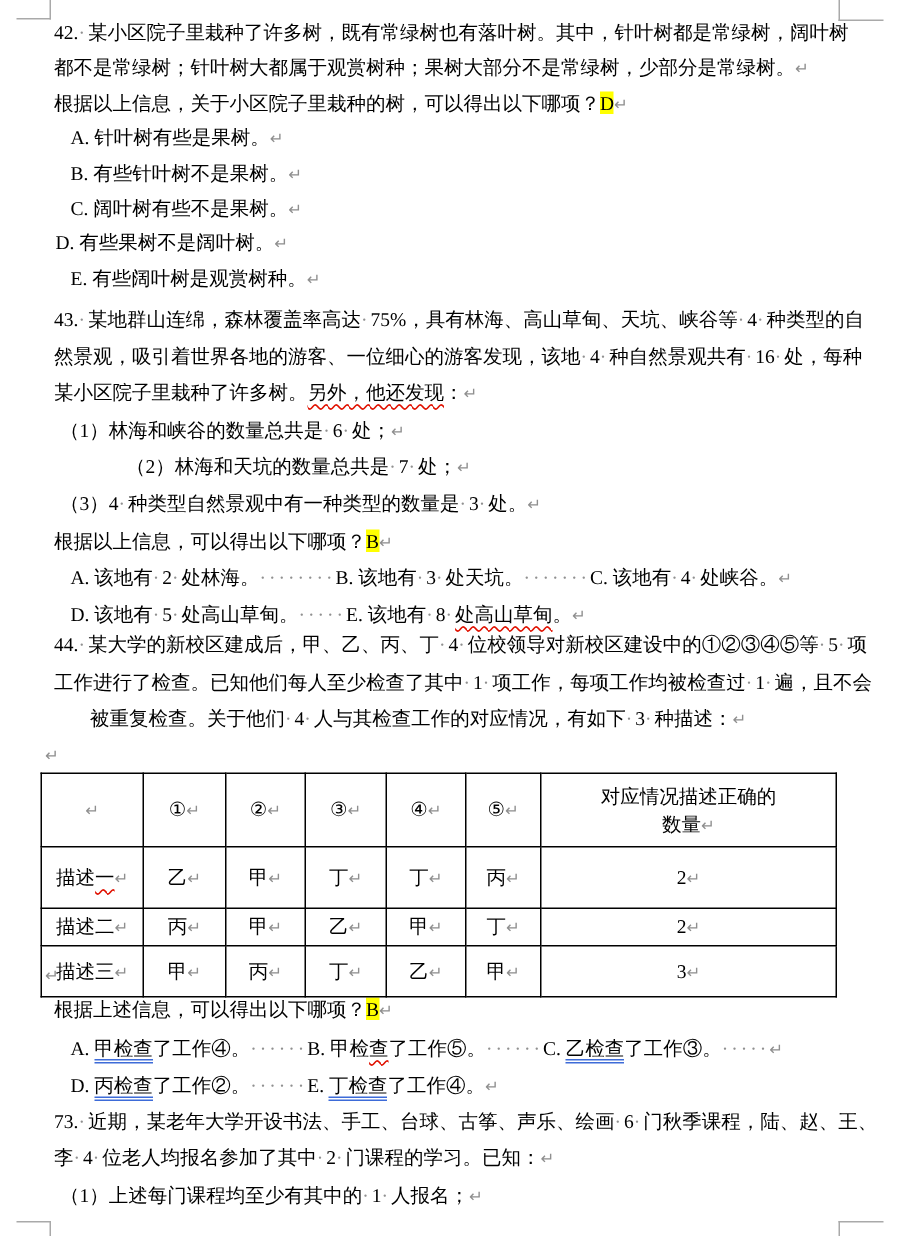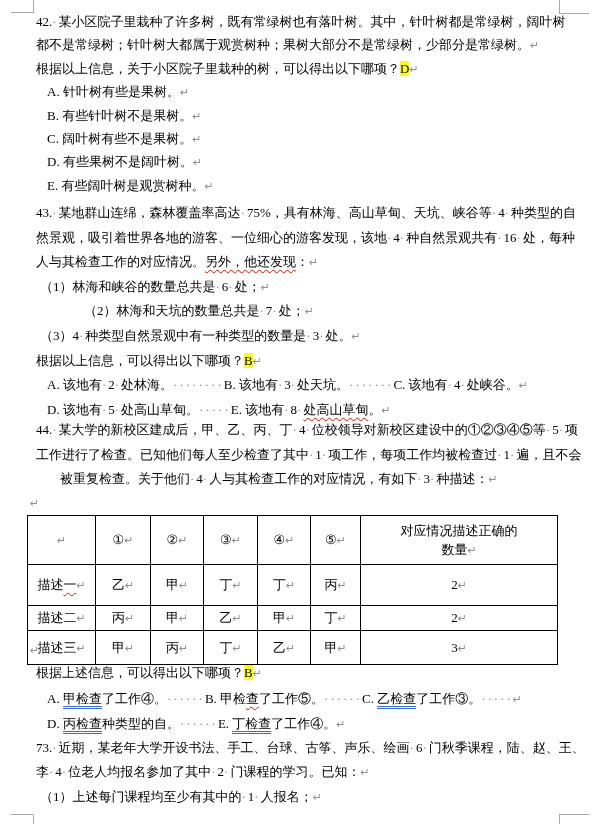--- a/index.html
+++ b/index.html
@@ -32,39 +32,39 @@
 <div class="crop" id="crop-bl"></div>
 <div class="crop" id="crop-br"></div>
 
 <div id="doc">
     <div class="line" style="left: 36px; top: 12px;"><span class="s-n">42.</span><span class="s-d">·</span><span class="s-n">某小区院子里栽种了许多树，既有常绿树也有落叶树。其中，针叶树都是常绿树，阔叶树</span></div>
     <div class="line" style="left: 36px; top: 35px;"><span class="s-n">都不是常绿树；针叶树大都属于观赏树种；果树大部分不是常绿树，少部分是常绿树。</span><span class="s-p">↵</span></div>
     <div class="line" style="left: 36px; top: 59px;"><span class="s-n">根据以上信息，关于小区院子里栽种的树，可以得出以下哪项？</span><span class="s-h">D</span><span class="s-p">↵</span></div>
     <div class="line" style="left: 47px; top: 82px;"><span class="s-n">A. 针叶树有些是果树。</span><span class="s-p">↵</span></div>
     <div class="line" style="left: 47px; top: 106px;"><span class="s-n">B. 有些针叶树不是果树。</span><span class="s-p">↵</span></div>
     <div class="line" style="left: 47px; top: 129px;"><span class="s-n">C. 阔叶树有些不是果树。</span><span class="s-p">↵</span></div>
-    <div class="line" style="left: 47px; top: 152px;"><span class="s-n">D. 有些果树不是阔叶树。</span><span class="s-p">↵</span></div>
+    <div class="line" style="left: 37px; top: 152px;"><span class="s-n">D. 有些果树不是阔叶树。</span><span class="s-p">↵</span></div>
     <div class="line" style="left: 47px; top: 176px;"><span class="s-n">E. 有些阔叶树是观赏树种。</span><span class="s-p">↵</span></div>
     <div class="line" style="left: 36px; top: 203px;"><span class="s-n">43.</span><span class="s-d">·</span><span class="s-n">某地群山连绵，森林覆盖率高达</span><span class="s-d">·</span><span class="s-n">75%</span><span class="s-n">，具有林海、高山草甸、天坑、峡谷等</span><span class="s-d">·</span><span class="s-n">4</span><span class="s-d">·</span><span class="s-n">种类型的自</span></div>
     <div class="line" style="left: 36px; top: 228px;"><span class="s-n">然景观，吸引着世界各地的游客、一位细心的游客发现，该地</span><span class="s-d">·</span><span class="s-n">4</span><span class="s-d">·</span><span class="s-n">种自然景观共有</span><span class="s-d">·</span><span class="s-n">16</span><span class="s-d">·</span><span class="s-n">处，每种</span></div>
-    <div class="line" style="left: 36px; top: 252px;"><span class="s-n">人与其检查工作的对应情况。</span><span class="s-w">另外，他还发现</span><span class="s-n">：</span><span class="s-p">↵</span></div>
+    <div class="line" style="left: 36px; top: 252px;"><span class="s-n">某小区院子里栽种了许多树。</span><span class="s-w">另外，他还发现</span><span class="s-n">：</span><span class="s-p">↵</span></div>
     <div class="line" style="left: 40px; top: 277px;"><span class="s-n">（1）林海和峡谷的数量总共是</span><span class="s-d">·</span><span class="s-n">6</span><span class="s-d">·</span><span class="s-n">处；</span><span class="s-p">↵</span></div>
     <div class="line" style="left: 40px; top: 301px; margin-left: 44px;"><span class="s-n">（2）林海和天坑的数量总共是</span><span class="s-d">·</span><span class="s-n">7</span><span class="s-d">·</span><span class="s-n">处；</span><span class="s-p">↵</span></div>
     <div class="line" style="left: 40px; top: 326px;"><span class="s-n">（3）4</span><span class="s-d">·</span><span class="s-n">种类型自然景观中有一种类型的数量是</span><span class="s-d">·</span><span class="s-n">3</span><span class="s-d">·</span><span class="s-n">处。</span><span class="s-p">↵</span></div>
     <div class="line" style="left: 36px; top: 351px;"><span class="s-n">根据以上信息，可以得出以下哪项？</span><span class="s-h">B</span><span class="s-p">↵</span></div>
     <div class="line" style="left: 47px; top: 375px;"><span class="s-n">A. 该地有</span><span class="s-d">·</span><span class="s-n">2</span><span class="s-d">·</span><span class="s-n">处林海。</span><span class="s-d">········</span><span class="s-n">B. 该地有</span><span class="s-d">·</span><span class="s-n">3</span><span class="s-d">·</span><span class="s-n">处天坑。</span><span class="s-d">·······</span><span class="s-n">C. 该地有</span><span class="s-d">·</span><span class="s-n">4</span><span class="s-d">·</span><span class="s-n">处峡谷。</span><span class="s-p">↵</span></div>
     <div class="line" style="left: 47px; top: 400px;"><span class="s-n">D. 该地有</span><span class="s-d">·</span><span class="s-n">5</span><span class="s-d">·</span><span class="s-n">处高山草甸。</span><span class="s-d">·····</span><span class="s-n">E. 该地有</span><span class="s-d">·</span><span class="s-n">8</span><span class="s-d">·</span><span class="s-w">处高山草甸</span><span class="s-n">。</span><span class="s-p">↵</span></div>
     <div class="line" style="left: 36px; top: 420px;"><span class="s-n">44.</span><span class="s-d">·</span><span class="s-n">某大学的新校区建成后，甲、乙、丙、丁</span><span class="s-d">·</span><span class="s-n">4</span><span class="s-d">·</span><span class="s-n">位校领导对新校区建设中的①②③④⑤等</span><span class="s-d">·</span><span class="s-n">5</span><span class="s-d">·</span><span class="s-n">项</span></div>
     <div class="line" style="left: 36px; top: 445px;"><span class="s-n">工作进行了检查。已知他们每人至少检查了其中</span><span class="s-d">·</span><span class="s-n">1</span><span class="s-d">·</span><span class="s-n">项工作，每项工作均被检查过</span><span class="s-d">·</span><span class="s-n">1</span><span class="s-d">·</span><span class="s-n">遍，且不会</span></div>
     <div class="line" style="left: 36px; top: 469px; margin-left: 24px;"><span class="s-n">被重复检查。关于他们</span><span class="s-d">·</span><span class="s-n">4</span><span class="s-d">·</span><span class="s-n">人与其检查工作的对应情况，有如下</span><span class="s-d">·</span><span class="s-n">3</span><span class="s-d">·</span><span class="s-n">种描述：</span><span class="s-p">↵</span></div>
     <div class="line" style="left: 30px; top: 493px;"><span class="s-p">↵</span></div>
     <div class="line" style="left: 30px; top: 640px;"><span class="s-p">↵</span></div>
     <div class="line" style="left: 36px; top: 663px;"><span class="s-n">根据上述信息，可以得出以下哪项？</span><span class="s-h">B</span><span class="s-p">↵</span></div>
     <div class="line" style="left: 47px; top: 689px;"><span class="s-n">A. </span><span class="s-b">甲检查</span><span class="s-n">了工作④。</span><span class="s-d">······</span><span class="s-n">B. 甲检</span><span class="s-w">查</span><span class="s-n">了工作⑤。</span><span class="s-d">······</span><span class="s-n">C. </span><span class="s-b">乙检查</span><span class="s-n">了工作③。</span><span class="s-d">·····</span><span class="s-p">↵</span></div>
-    <div class="line" style="left: 47px; top: 714px;"><span class="s-n">D. </span><span class="s-b">丙检查</span><span class="s-n">种类型的自。</span><span class="s-d">······</span><span class="s-n">E. </span><span class="s-b">丁检查</span><span class="s-n">了工作④。</span><span class="s-p">↵</span></div>
+    <div class="line" style="left: 47px; top: 714px;"><span class="s-n">D. </span><span class="s-b">丙检查</span><span class="s-n">了工作②。</span><span class="s-d">······</span><span class="s-n">E. </span><span class="s-b">丁检查</span><span class="s-n">了工作④。</span><span class="s-p">↵</span></div>
     <div class="line" style="left: 36px; top: 738px;"><span class="s-n">73.</span><span class="s-d">·</span><span class="s-n">近期，某老年大学开设书法、手工、台球、古筝、声乐、绘画</span><span class="s-d">·</span><span class="s-n">6</span><span class="s-d">·</span><span class="s-n">门秋季课程，陆、赵、王、</span></div>
     <div class="line" style="left: 36px; top: 762px;"><span class="s-n">李</span><span class="s-d">·</span><span class="s-n">4</span><span class="s-d">·</span><span class="s-n">位老人均报名参加了其中</span><span class="s-d">·</span><span class="s-n">2</span><span class="s-d">·</span><span class="s-n">门课程的学习。已知：</span><span class="s-p">↵</span></div>
     <div class="line" style="left: 40px; top: 787px;"><span class="s-n">（1）上述每门课程均至少有其中的</span><span class="s-d">·</span><span class="s-n">1</span><span class="s-d">·</span><span class="s-n">人报名；</span><span class="s-p">↵</span></div>
   </div>
 <div id="q44-table" style="left: 27px; top: 515px;">
     <table style="width: 530px;">
       <colgroup>
         <col style="width: 68px;">
         <col style="width: 55px;">
         <col style="width: 53px;">

